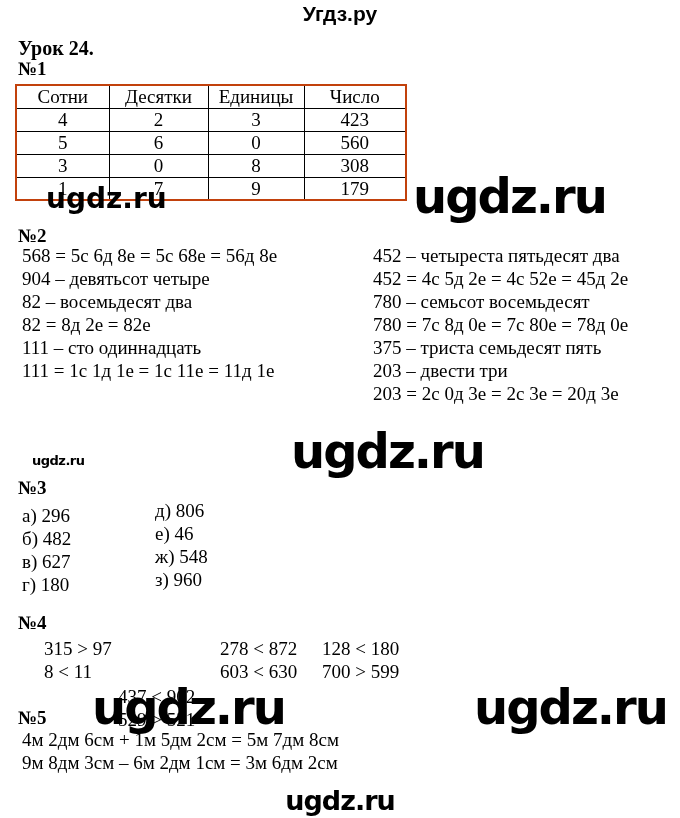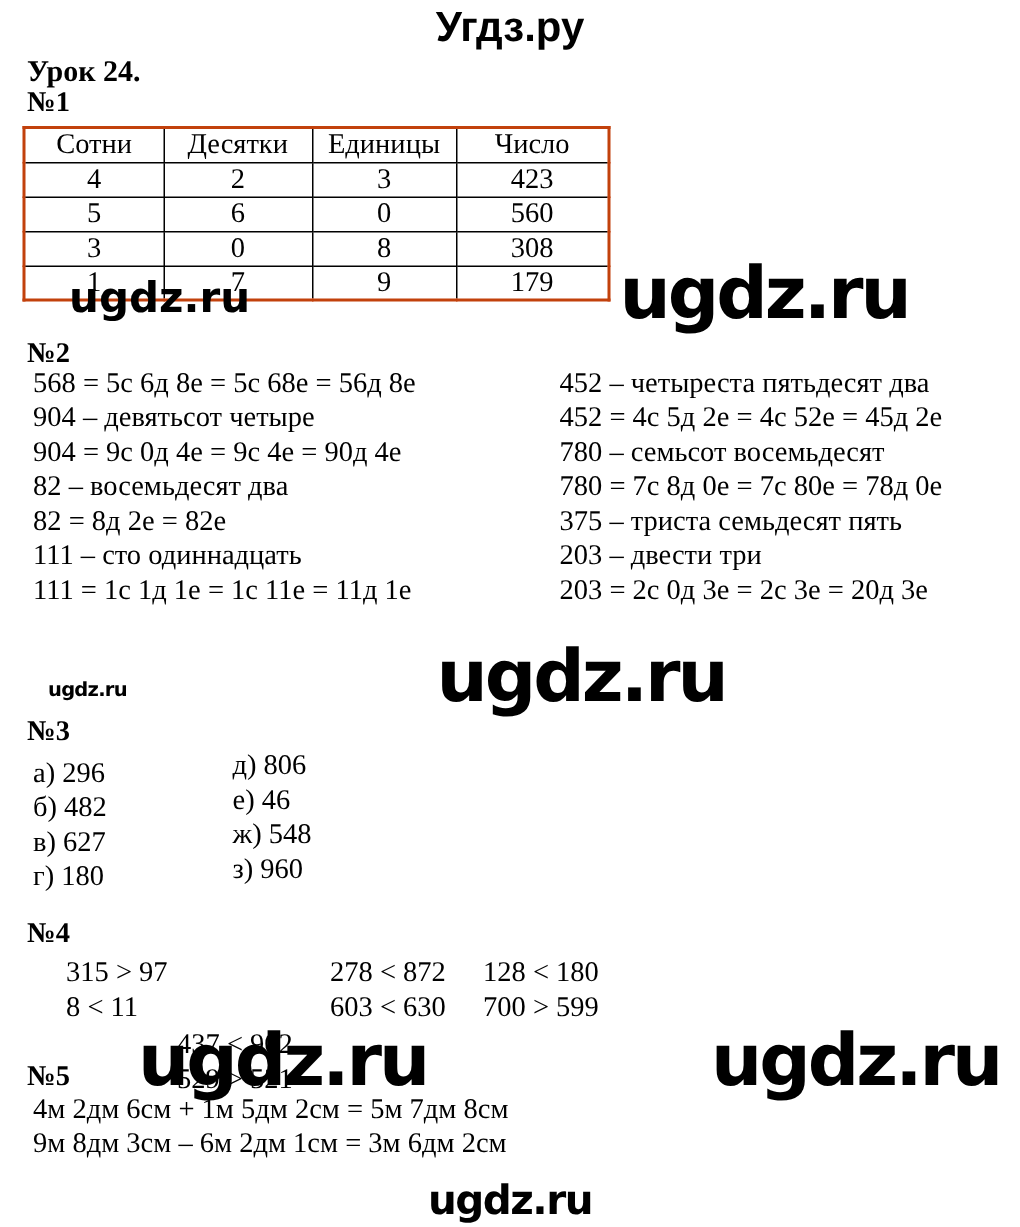--- a/index.html
+++ b/index.html
@@ -4,21 +4,21 @@
 <style>
   * { margin:0; padding:0; box-sizing:border-box; }
   html,body { background:#fff; }
   body {
     width:680px; height:818px; position:relative; overflow:hidden;
     font-family:"Liberation Serif", serif; color:#000;
   }
   .abs { position:absolute; }
   .site-title {
     top:2px; left:0; right:0; text-align:center;
-    font-family:"Liberation Sans", sans-serif; font-weight:bold; font-size:28px;
+    font-family:"Liberation Sans", sans-serif; font-weight:bold; font-size:21px;
   }
   .lesson { top:37px; left:18px; font-weight:bold; font-size:20px; }
   .task-label { left:18px; font-weight:bold; font-size:19px; white-space:nowrap; }
   #t1-label { top:58px; }
   #t2-label { top:225px; }
   #t3-label { top:477px; }
   #t4-label { top:612px; }
   #t5-label { top:707px; }
 
   table.pv {
@@ -106,21 +106,20 @@
   </tbody>
 </table>
 
 <div class="wm" id="wm-table-small">ugdz.ru</div>
 <div class="wm wm-big" id="wm-table-big">ugdz.ru</div>
 
 <div class="abs task-label" id="t2-label">№2</div>
 <div class="abs lines" id="t2-left">
   <div>568 = 5с 6д 8е = 5с 68е = 56д 8е</div>
   <div>904 – девятьсот четыре</div>
-  <div>904 = 9с 0д 4е = 9с 4е = 90д 4е</div>
   <div>82 – восемьдесят два</div>
   <div>82 = 8д 2е = 82е</div>
   <div>111 – сто одиннадцать</div>
   <div>111 = 1с 1д 1е = 1с 11е = 11д 1е</div>
 </div>
 <div class="abs lines" id="t2-right">
   <div>452 – четыреста пятьдесят два</div>
   <div>452 = 4с 5д 2е = 4с 52е = 45д 2е</div>
   <div>780 – семьсот восемьдесят</div>
   <div>780 = 7с 8д 0е = 7с 80е = 78д 0е</div>

